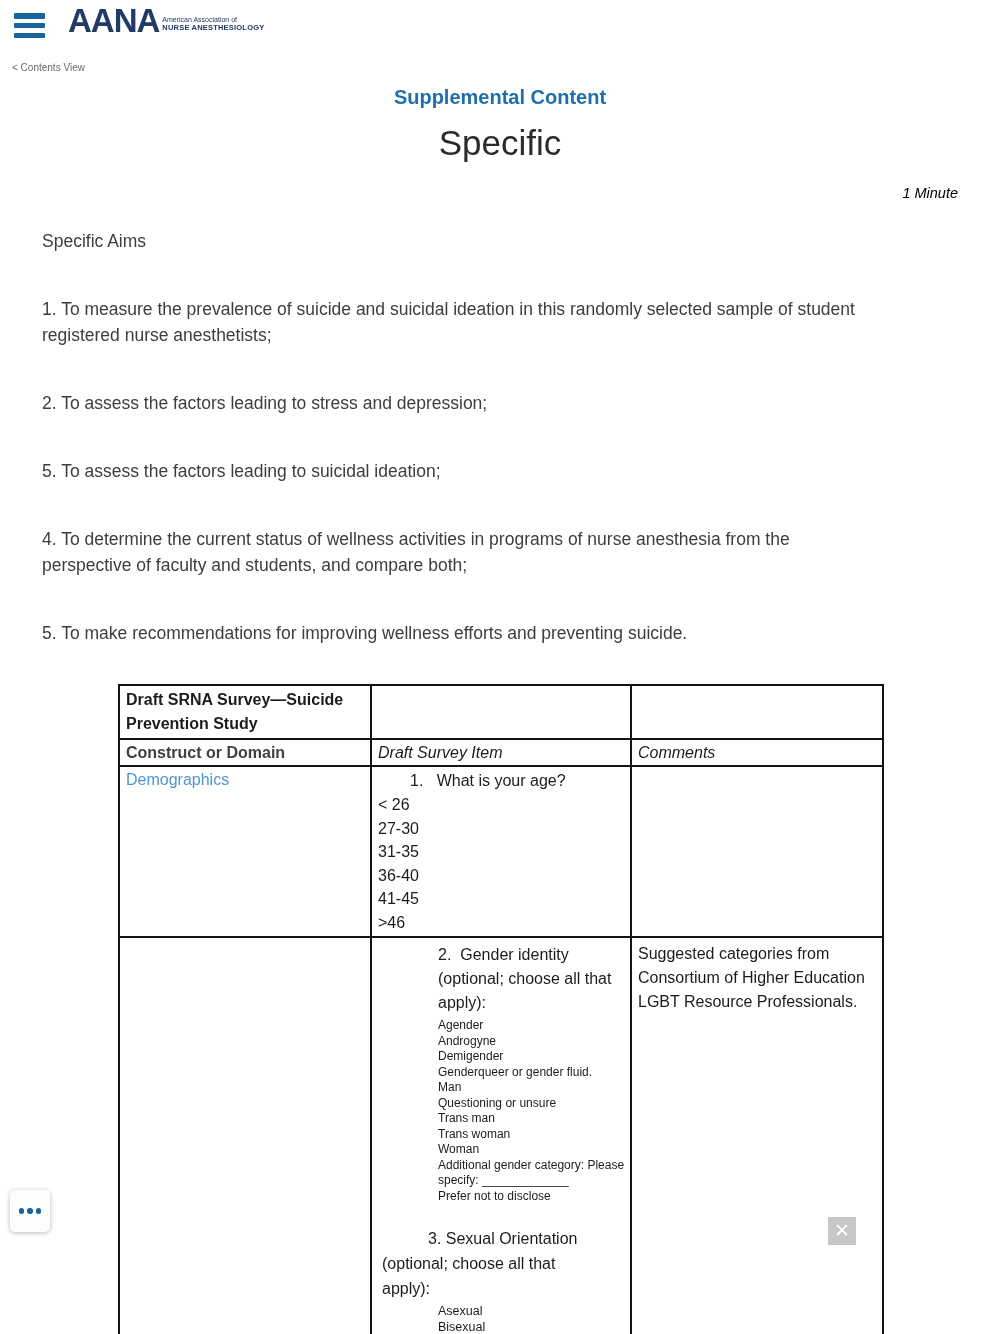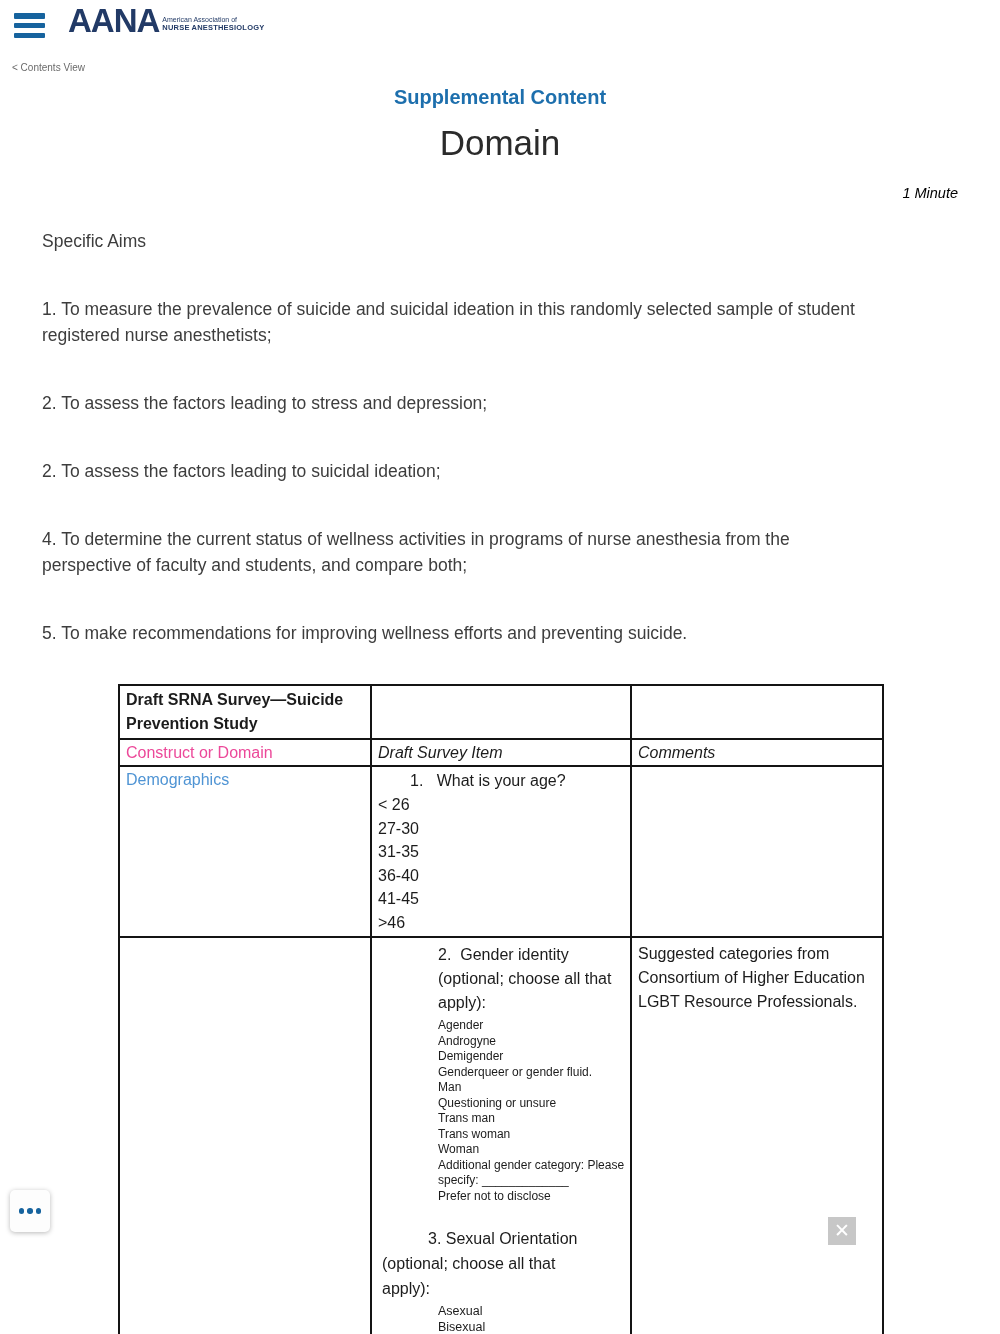--- a/index.html
+++ b/index.html
@@ -27,21 +27,21 @@
 
   .section-heading { font-size:17.5px; color:#3d3d3d; margin-top:26px; line-height:26px; }
   .aim { font-size:17.5px; color:#3d3d3d; line-height:26px; max-width:830px; margin-top:42px; }
 
   
   .survey { border-collapse:collapse; table-layout:fixed; width:764px; margin:38px 0 0 76px;
             color:#1c1c1c; font-size:16px; }
   .survey td { border:2px solid #141414; vertical-align:top; padding:2px 6px; }
   .row-title td { font-weight:700; line-height:24px; height:50px; }
   .row-head td { line-height:21px; height:25px; font-style:italic; }
-  .cell-construct-head { font-style:normal !important; font-weight:400; color:#ec4899; }
+  .cell-construct-head { font-style:normal !important; font-weight:700; color:#404040; }
   .cell-demographics { color:#4f94d4; line-height:22px; }
 
   .q1 { white-space:pre-wrap; padding-left:32px; line-height:24px; }
   .age-opts div { text-align:left; line-height:23.5px; }
 
   .q2 { white-space:pre-wrap; margin:3px 0 0 60px; width:176px; line-height:24px; }
   .opts-sm { margin-left:60px; width:190px; font-size:12px; line-height:15.5px; margin-top:3px; }
   .q3 { white-space:pre-wrap; margin-top:22px; padding-left:4px; text-indent:46px; width:214px; line-height:25px; }
   .opts-sm2 { margin-left:60px; font-size:12.5px; line-height:16.2px; margin-top:2px; }
   .comments-txt { line-height:24px; margin-top:2px; }
@@ -70,27 +70,27 @@
     <div class="logo-tag">
       <div class="t1">American Association of</div>
       <div class="t2">NURSE ANESTHESIOLOGY</div>
     </div>
   </div>
   <div class="back-link">&lt; Contents View</div>
 </div>
 
 <div class="article">
   <div class="kicker">Supplemental Content</div>
-  <div class="doc-title">Domain</div>
+  <div class="doc-title">Specific</div>
   <div class="read-time">1 Minute</div>
 
   <div class="section-heading">Specific Aims</div>
   <p class="aim">1. To measure the prevalence of suicide and suicidal ideation in this randomly selected sample of student registered nurse anesthetists;</p>
   <p class="aim">2. To assess the factors leading to stress and depression;</p>
-  <p class="aim">2. To assess the factors leading to suicidal ideation;</p>
+  <p class="aim">5. To assess the factors leading to suicidal ideation;</p>
   <p class="aim">4. To determine the current status of wellness activities in programs of nurse anesthesia from the perspective of faculty and students, and compare both;</p>
   <p class="aim">5. To make recommendations for improving wellness efforts and preventing suicide.</p>
 
   <table class="survey">
     <colgroup>
         <col style="width:252px">
         <col style="width:260px">
         <col style="width:252px">
       </colgroup>
     <tbody>

